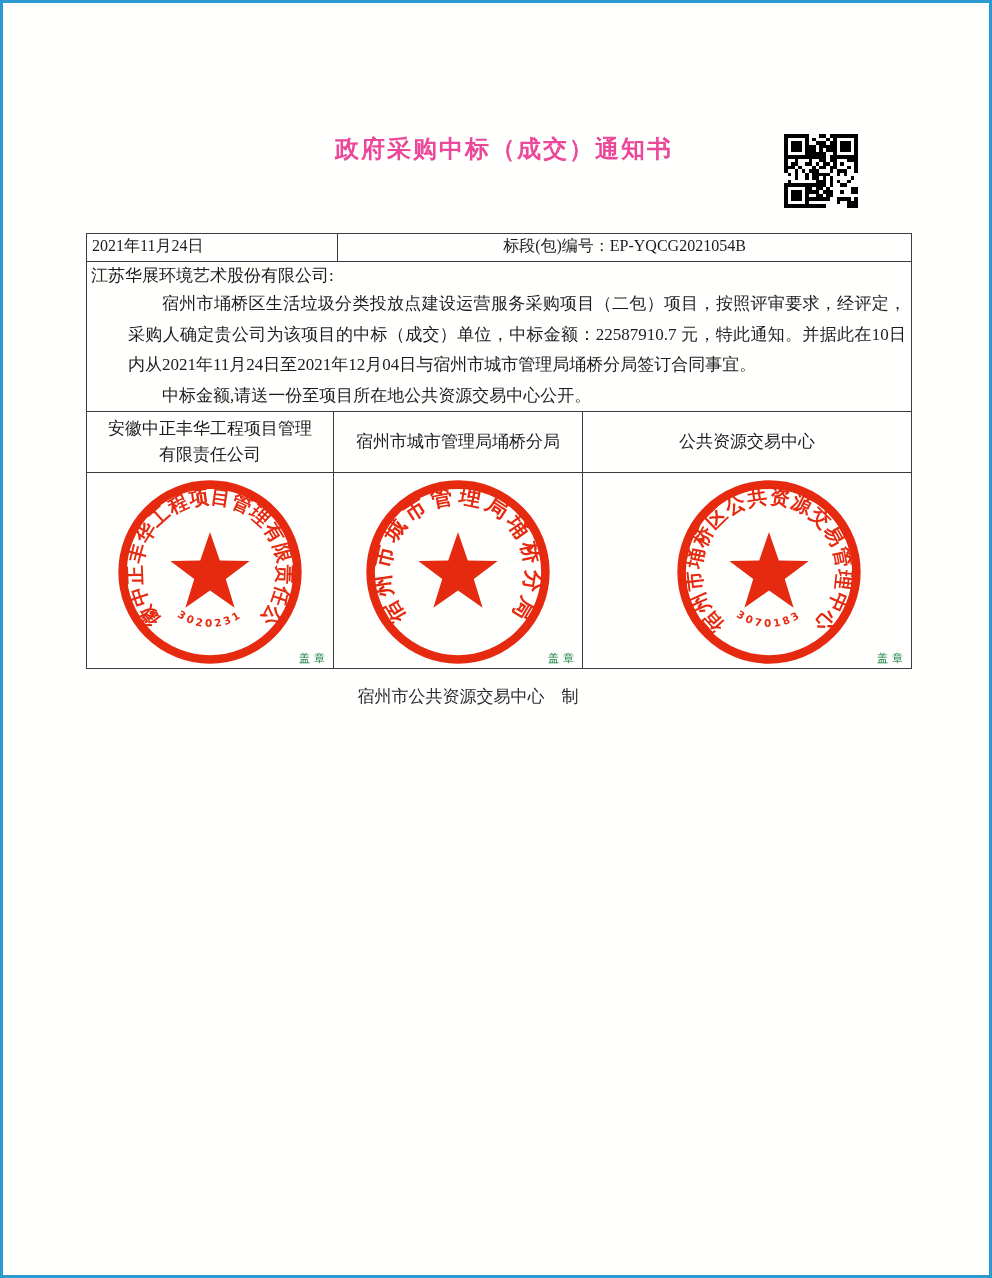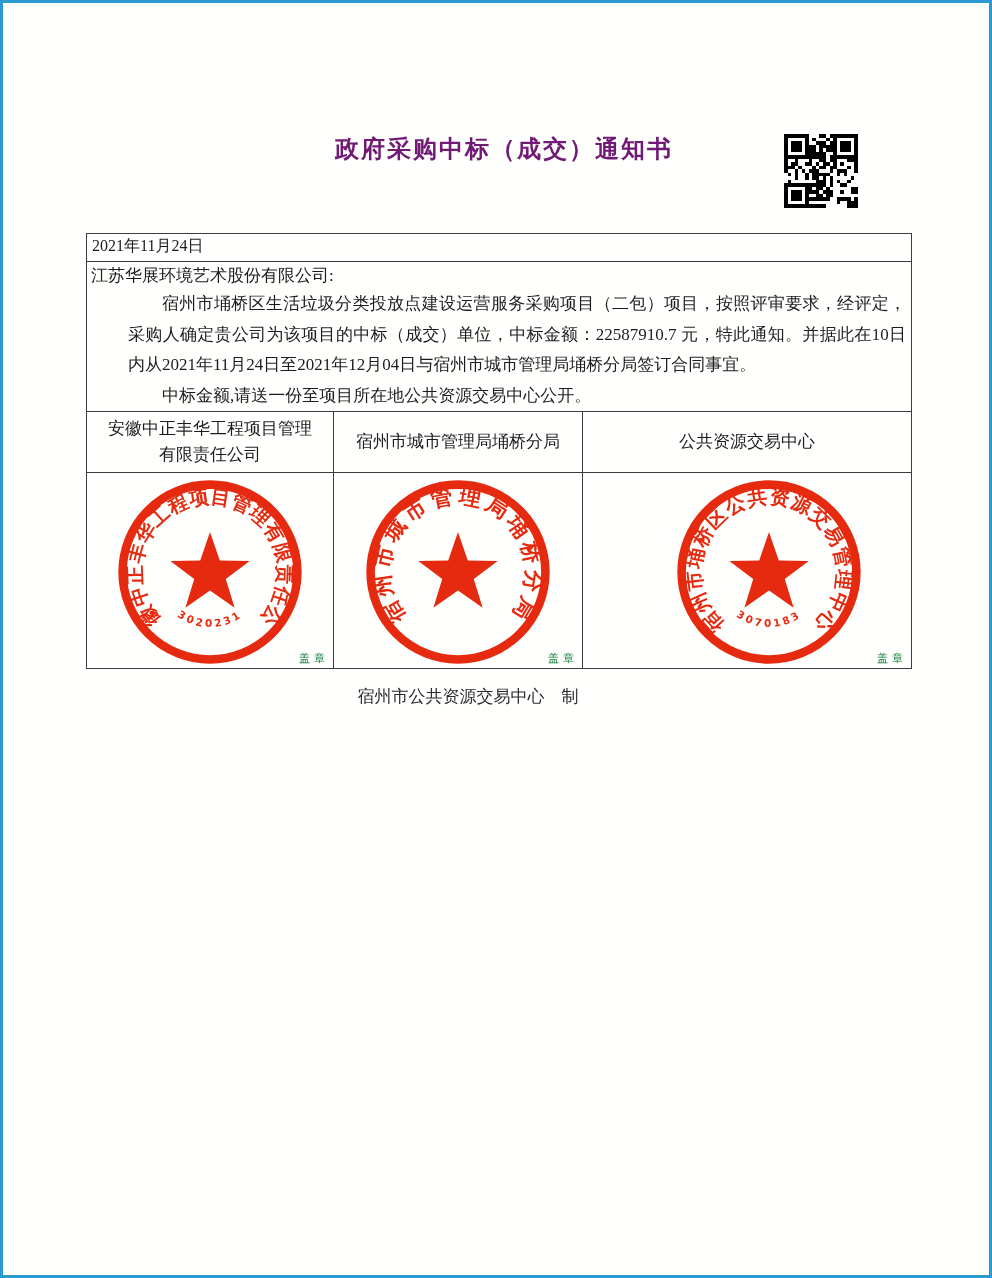--- a/index.html
+++ b/index.html
@@ -18,21 +18,21 @@
   }
   .doc-title {
     position: absolute;
     top: 130px;
     left: 0;
     width: 100%;
     text-align: center;
     font-size: 24px;
     font-weight: 600;
     letter-spacing: 2px;
-    color: #701a75;
+    color: #ec4899;
     padding-left: 16px;
   }
   .qr {
     position: absolute;
     top: 131px;
     left: 780px;
     width: 76px;
     height: 74px;
   }
   .qr svg { width: 100%; height: 100%; }
@@ -314,20 +314,21 @@
           <rect x="76" y="80" width="4" height="4"></rect>
           <rect x="80" y="80" width="4" height="4"></rect>
         </g>
     </svg>
   </div>
 
   <div class="notice">
 
     <div class="row-header">
       <div class="cell-date">2021年11月24日</div>
+      <div class="cell-bid">标段(包)编号：EP-YQCG2021054B</div>
     </div>
 
     <div class="row-body">
       <div class="salutation">江苏华展环境艺术股份有限公司:</div>
       <div class="para">宿州市埇桥区生活垃圾分类投放点建设运营服务采购项目（二包）项目，按照评审要求，经评定，采购人确定贵公司为该项目的中标（成交）单位，中标金额：22587910.7 元，特此通知。并据此在10日内从2021年11月24日至2021年12月04日与宿州市城市管理局埇桥分局签订合同事宜。</div>
       <div class="para">中标金额,请送一份至项目所在地公共资源交易中心公开。</div>
     </div>
 
     <div class="sig-grid">
       <div class="sig-name c1">安徽中正丰华工程项目管理有限责任公司</div>

